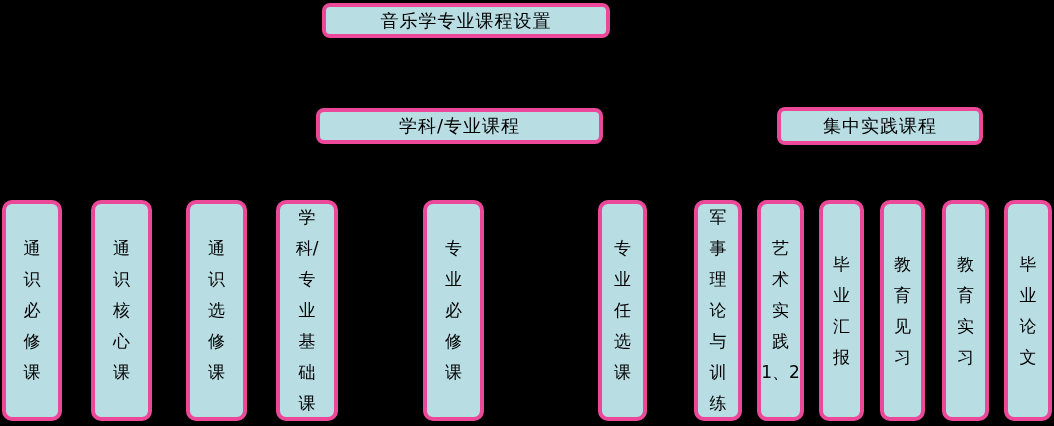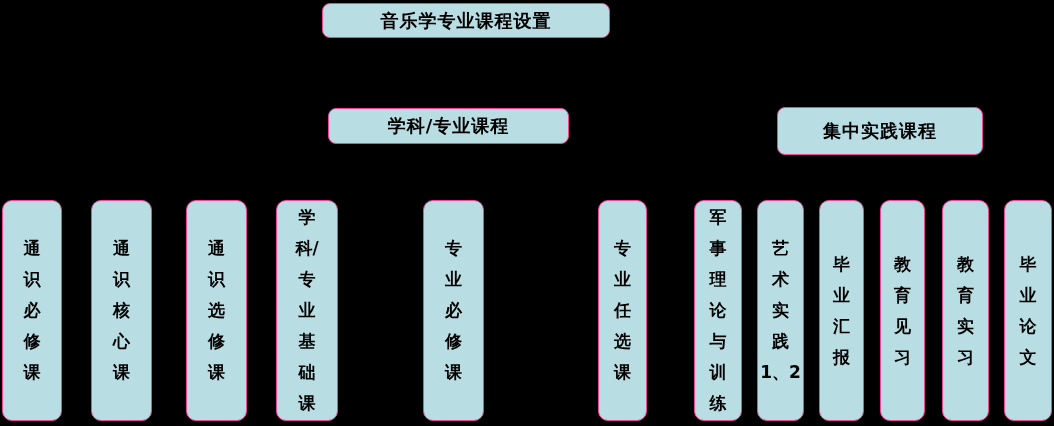--- a/index.html
+++ b/index.html
@@ -11,49 +11,48 @@
     position: relative;
     width: 1054px;
     height: 426px;
     background: #000000;
     overflow: hidden;
     font-family: "DejaVu Sans", sans-serif;
   }
   .node {
     position: absolute;
     background: #B8DEE4;
-    border: 1px solid #ec4899;
+    border: 4px solid #ec4899;
     box-sizing: border-box;
     color: #000000;
     display: flex;
     align-items: center;
     justify-content: center;
     text-align: center;
-    font-weight: bold;
   }
   .h-node {
     border-radius: 8px;
     font-size: 18px;
     line-height: 1;
     letter-spacing: 1px;
   }
   .v-node {
     border-radius: 10px;
     font-size: 17px;
     line-height: 31px;
     white-space: pre-line;
     top: 200px;
     height: 221px;
   }
   
   .root-node   { left: 322px; top: 3px;   width: 288px; height: 35px; }
   
   .cat-0       { left: 3px;   top: 108px; width: 230px; height: 35px; }
-  .cat-1       { left: 328px; top: 108px; width: 241px; height: 36px; }
-  .cat-2       { left: 777px; top: 107px; width: 206px; height: 48px; }
+  .cat-1       { left: 316px; top: 108px; width: 287px; height: 36px; }
+  .cat-2       { left: 777px; top: 107px; width: 206px; height: 38px; }
   
   .c-0  { left: 2px;    width: 60px; }
   .c-1  { left: 91px;   width: 61px; }
   .c-2  { left: 186px;  width: 61px; }
   .c-3  { left: 276px;  width: 62px; }
   .c-4  { left: 423px;  width: 61px; }
   .c-5  { left: 598px;  width: 49px; }
   .c-6  { left: 694px;  width: 48px; }
   .c-7  { left: 757px;  width: 47px; }
   .c-8  { left: 819px;  width: 45px; }

